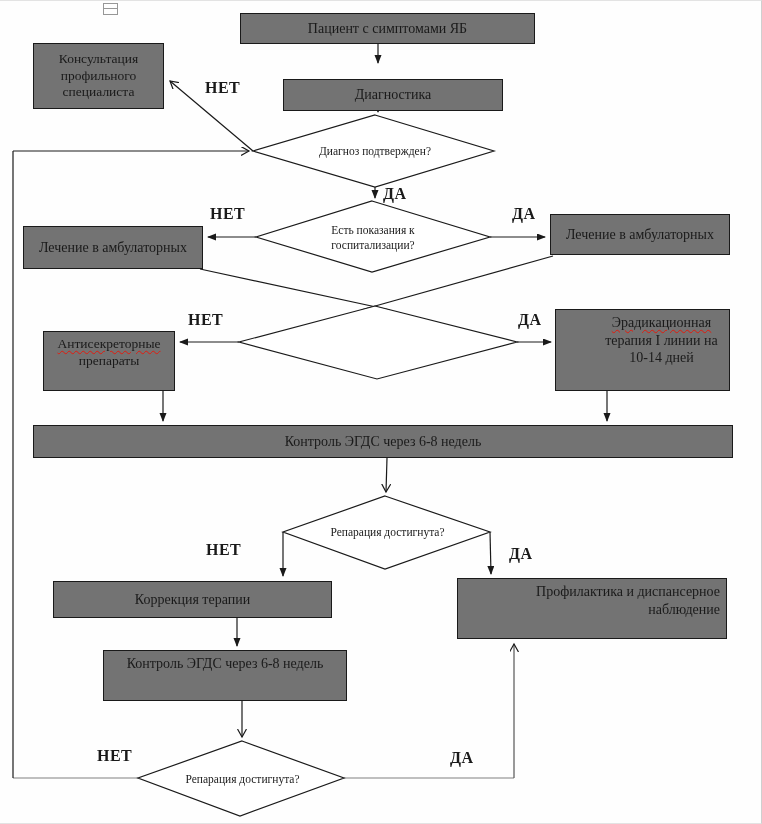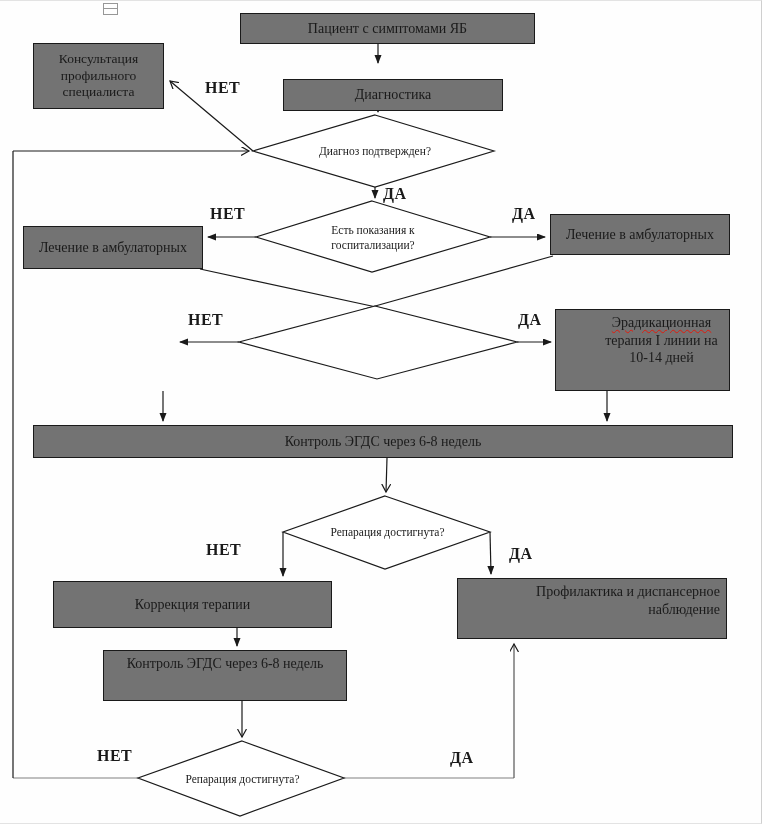--- a/index.html
+++ b/index.html
@@ -97,31 +97,37 @@
   <div class="node" style="left:240px;top:12px;width:295px;height:31px;">Пациент с симптомами ЯБ</div>
 
   <div class="node" style="left:283px;top:65px;width:220px;height:32px;margin-top:13px;">Диагностика</div>
 
   <div class="node" style="left:33px;top:42px;width:131px;height:66px;font-size:13.5px;">Консультация профильного специалиста</div>
 
   <div class="node" style="left:23px;top:225px;width:180px;height:43px;">Лечение в амбулаторных</div>
 
   <div class="node" style="left:550px;top:213px;width:180px;height:41px;">Лечение в амбулаторных</div>
 
+  <div class="node top-align" style="left:43px;top:330px;width:132px;height:60px;font-size:13.5px;">
+    <span>
+      <span class="blockline wavy-red">Антисекреторные</span>
+      <span class="blockline">препараты</span>
+    </span>
+  </div>
 
   <div class="node top-align" style="left:555px;top:308px;width:175px;height:82px;padding-left:44px;">
     <span>
       <span class="blockline wavy-red">Эрадикационная</span>
       <span>терапия I линии на 10-14 дней</span>
     </span>
   </div>
 
   <div class="node" style="left:33px;top:424px;width:700px;height:33px;">Контроль ЭГДС через 6-8 недель</div>
 
-  <div class="node" style="left:53px;top:580px;width:279px;height:47px;">Коррекция терапии</div>
+  <div class="node" style="left:53px;top:580px;width:279px;height:37px;">Коррекция терапии</div>
 
   <div class="node top-align" style="left:457px;top:577px;width:270px;height:61px;text-align:right;">Профилактика и диспансерное наблюдение</div>
 
   <div class="node top-align" style="left:103px;top:649px;width:244px;height:51px;">Контроль ЭГДС через 6-8 недель</div>
 
   <div class="dtext" style="left:308px;top:215px;width:130px;height:44px;">Есть показания к госпитализации?</div>
 
   <div class="dtext" style="left:315px;top:128px;width:120px;height:44px;">Диагноз подтвержден?</div>
 
 

